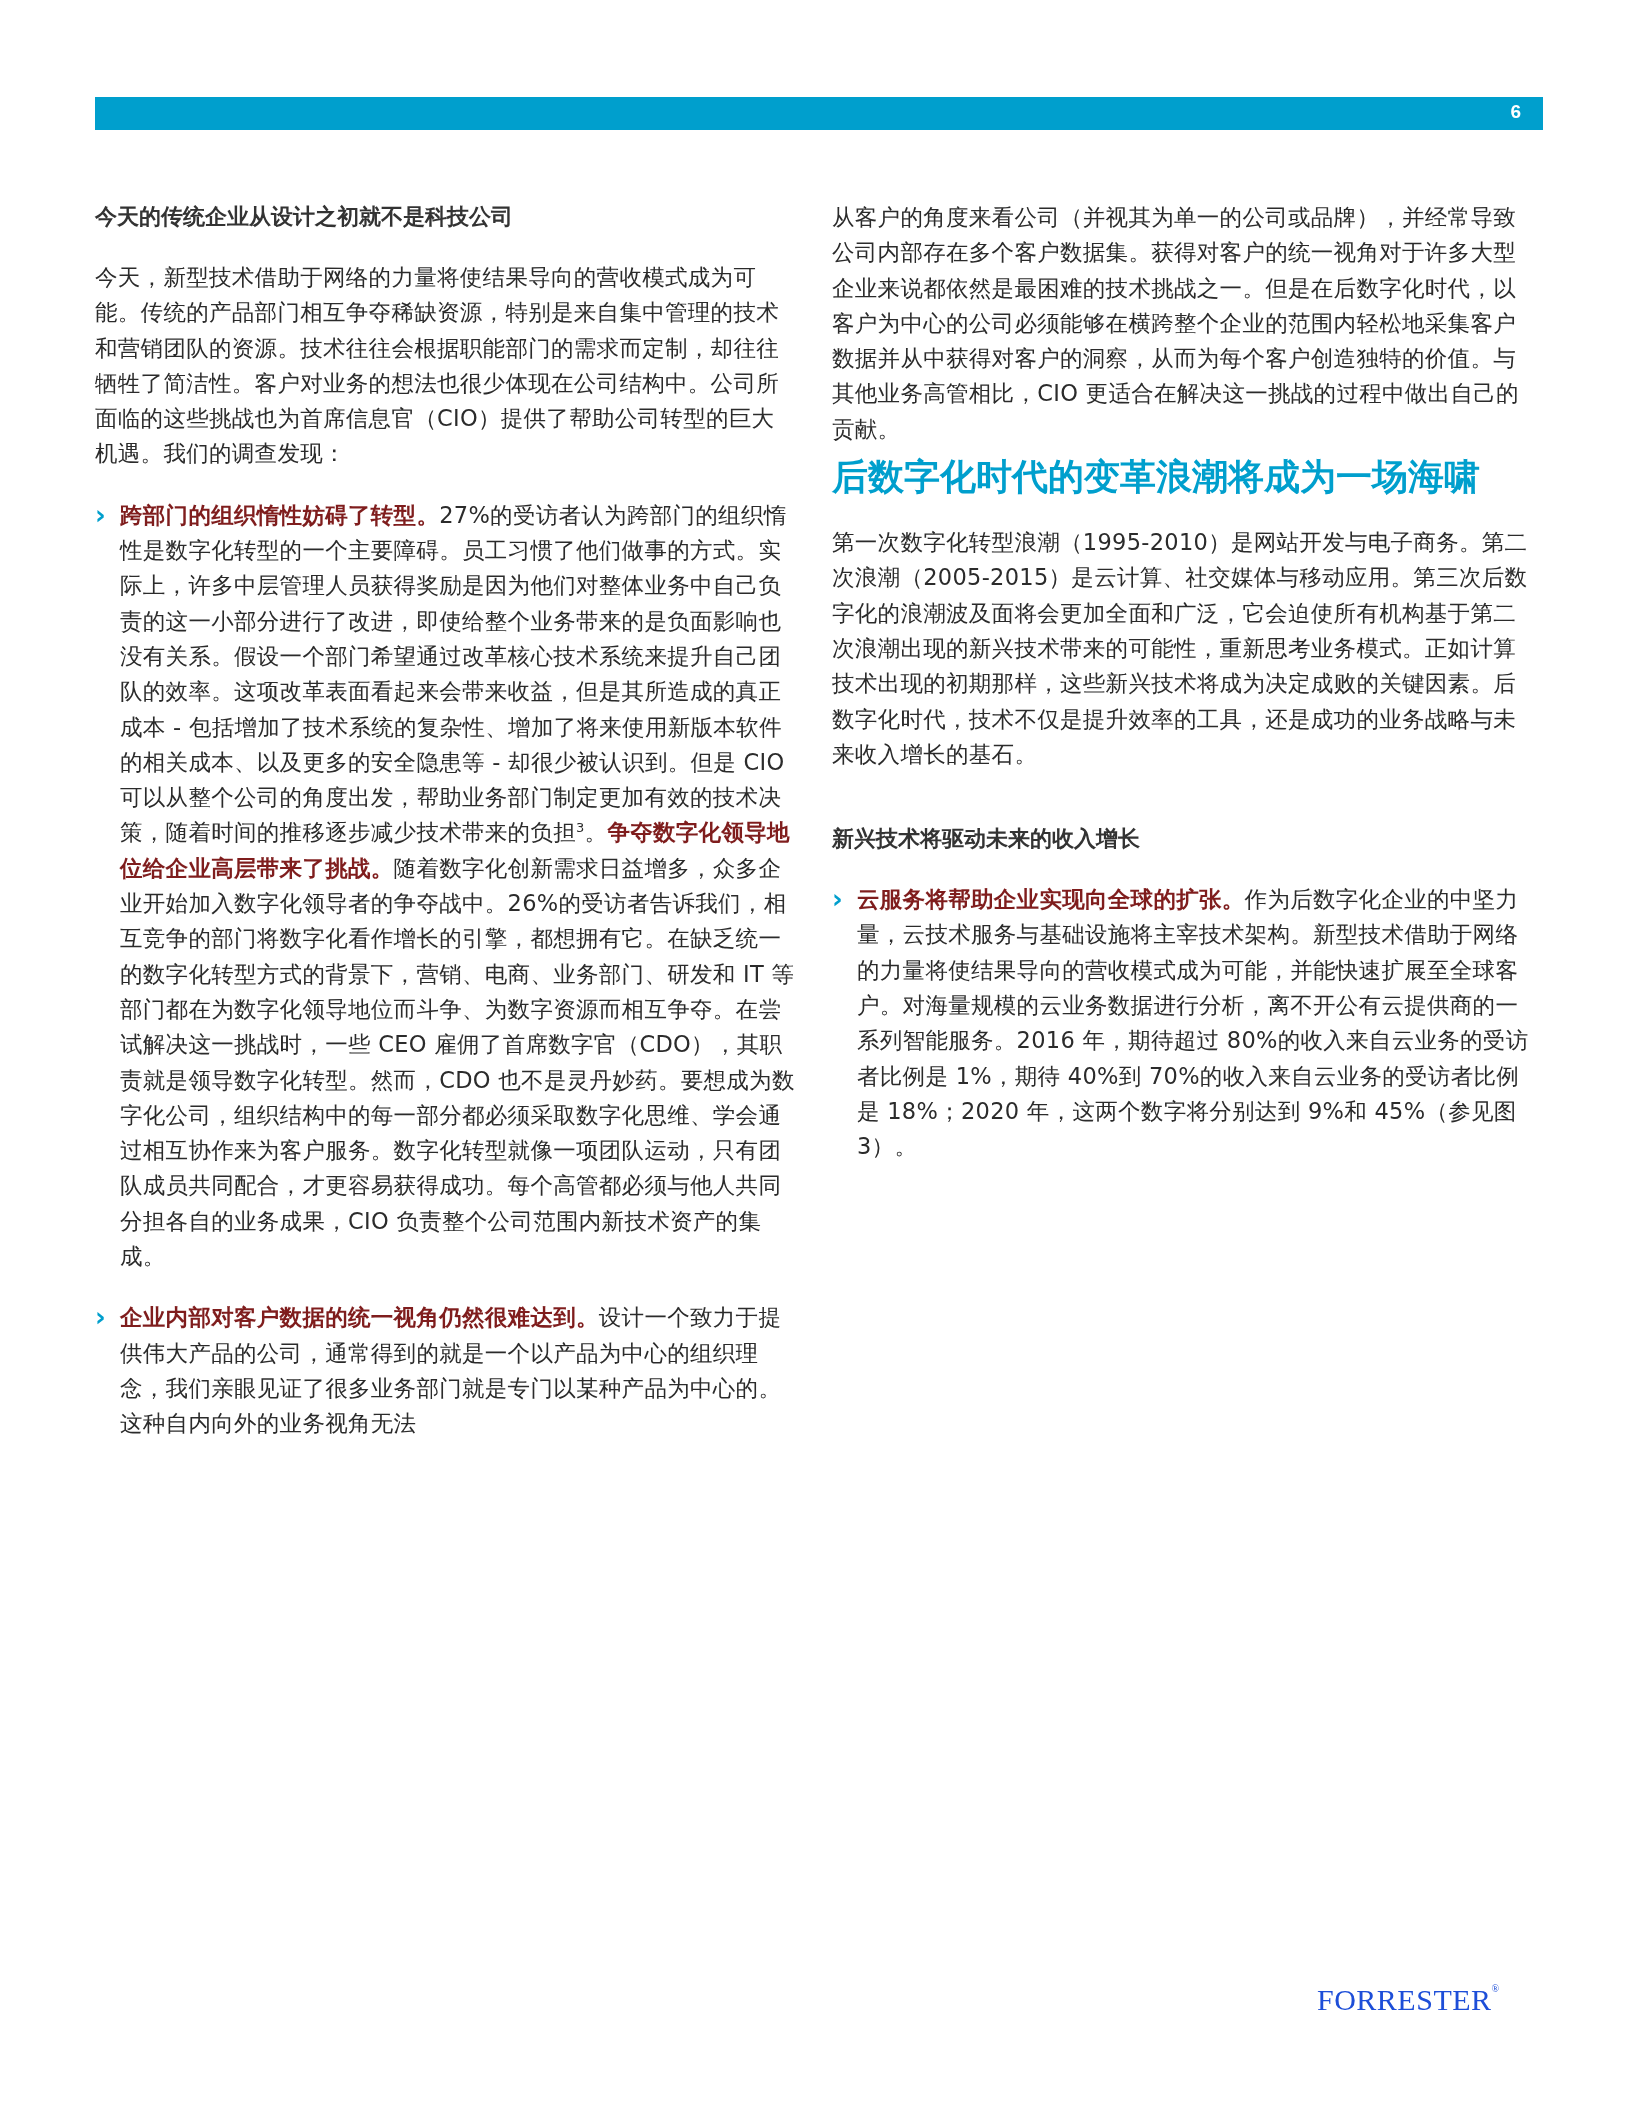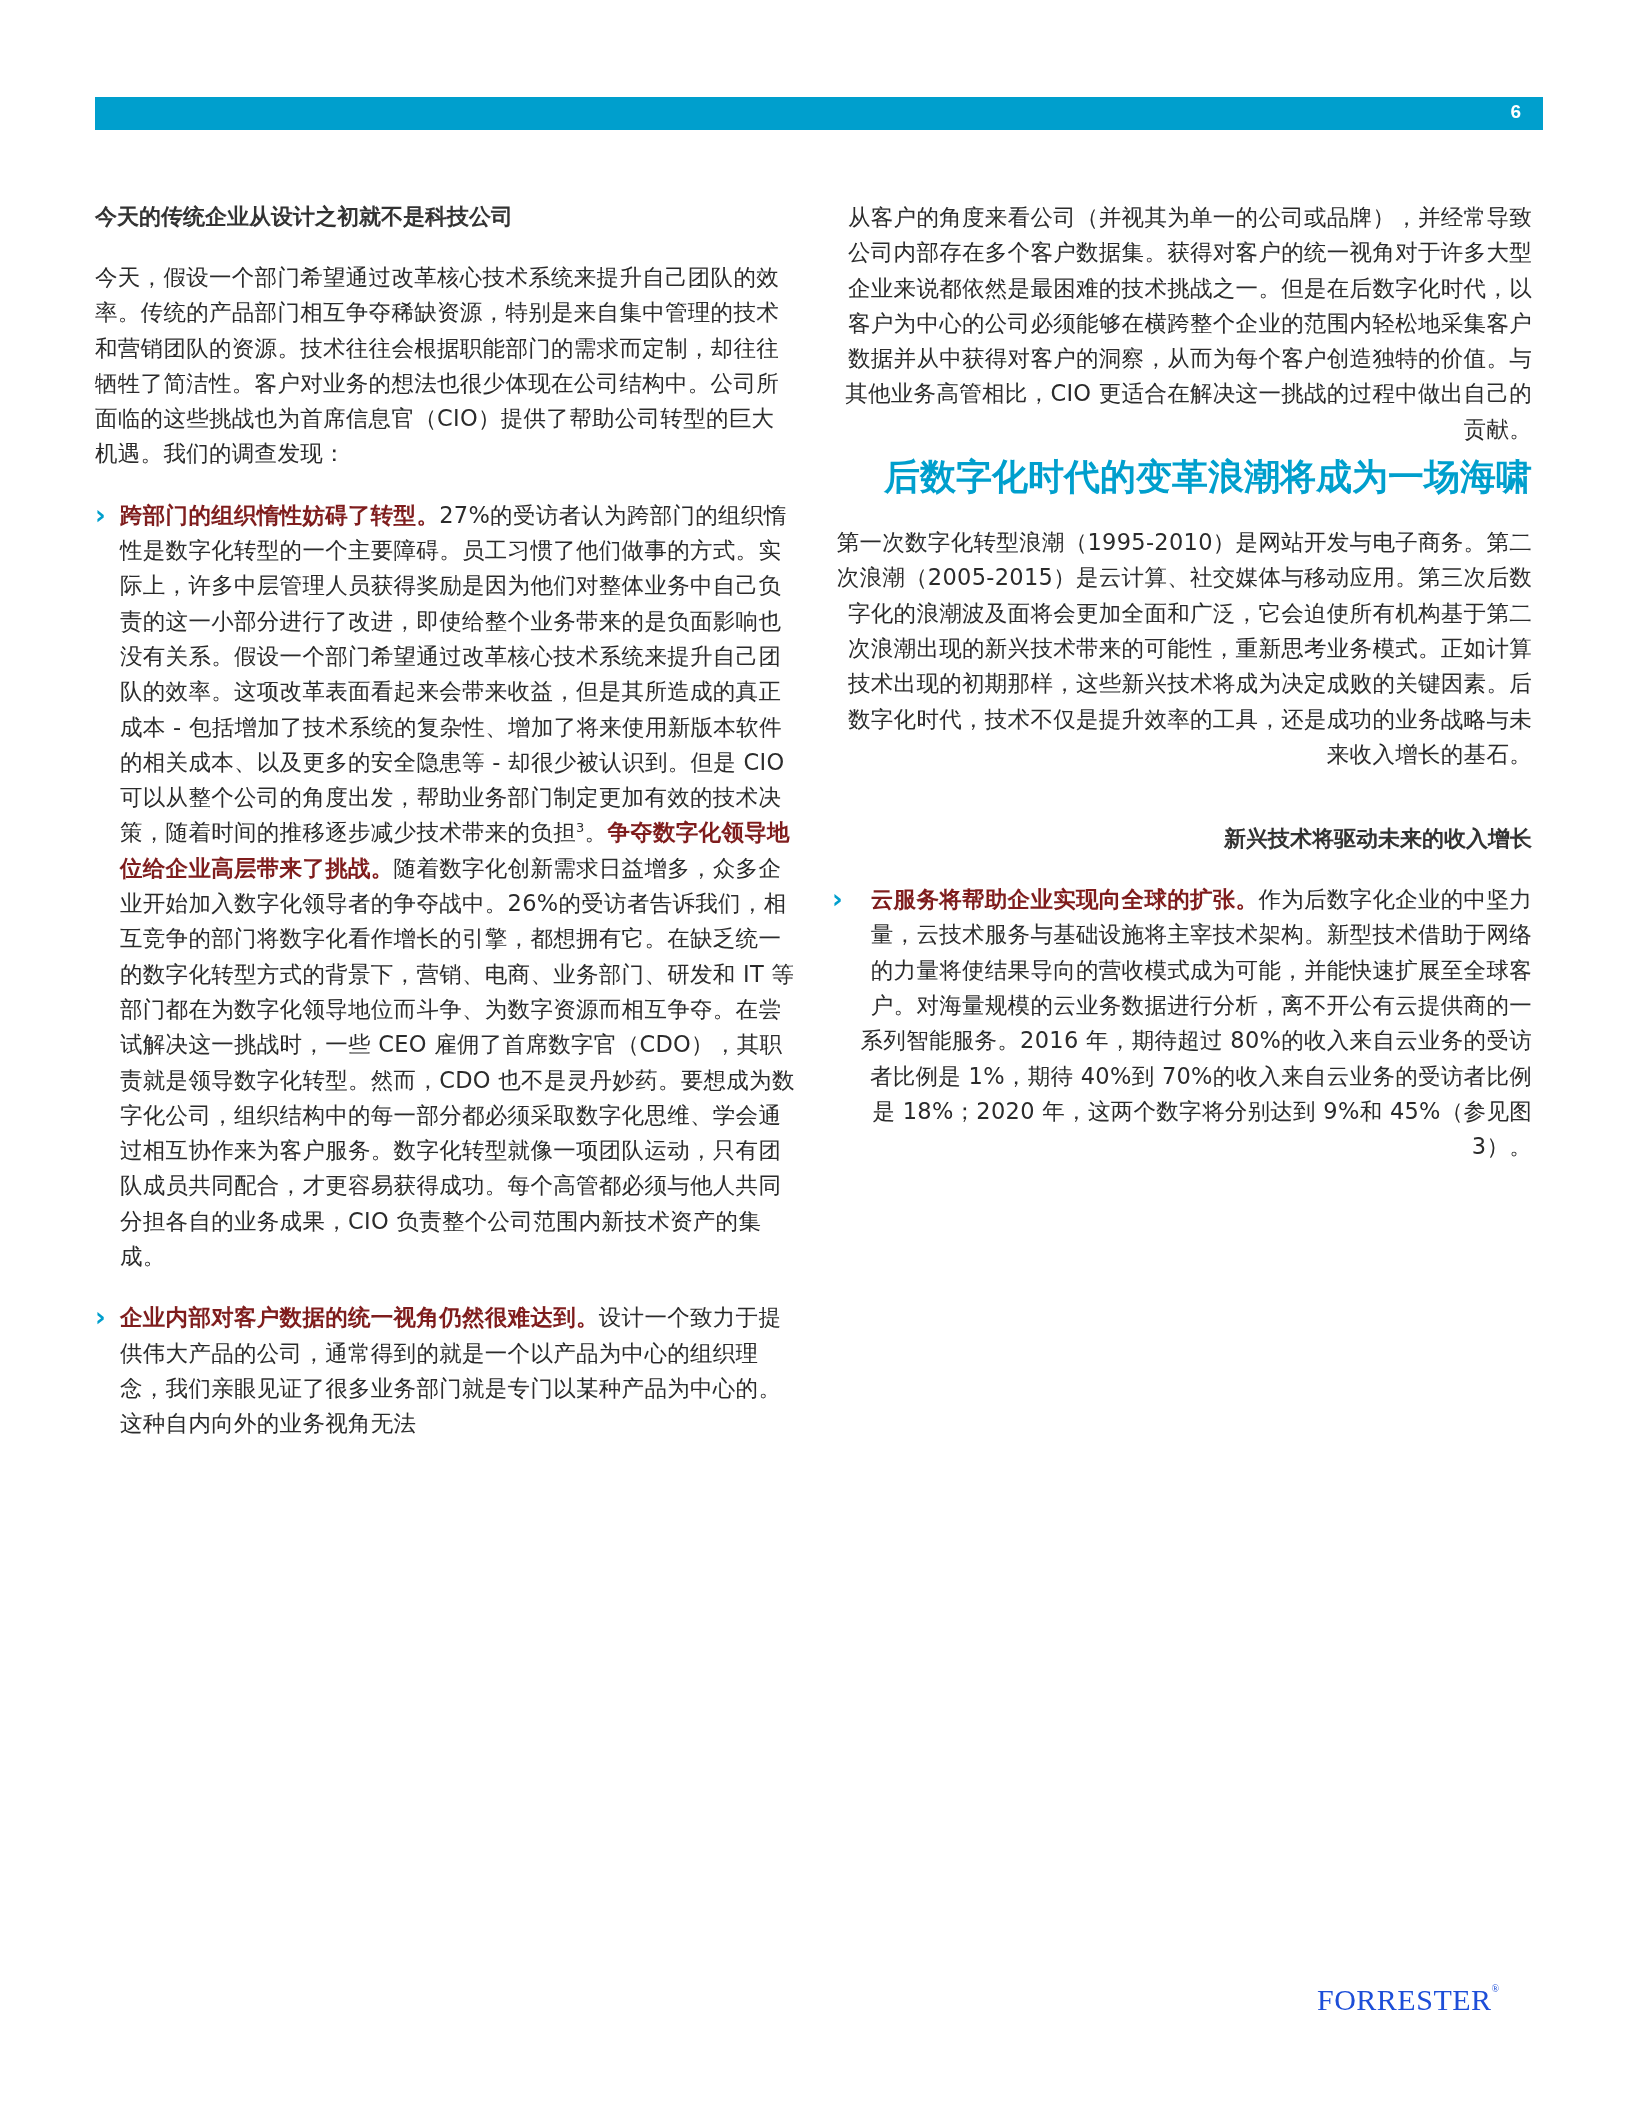--- a/index.html
+++ b/index.html
@@ -3,42 +3,42 @@
 <meta charset="utf-8">
 <style>
   html, body { margin:0; padding:0; background:#ffffff; }
   body { width:1631px; height:2111px; position:relative; overflow:hidden;
          font-family:"DejaVu Sans", "Liberation Sans", sans-serif; color:#2b2b2b; }
   .header-bar { position:absolute; left:95px; top:97px; width:1448px; height:33px; background:#009fcd; }
   .page-number { position:absolute; right:22px; top:4px; color:#ffffff; font-weight:bold; font-size:19px;
                  font-family:"Liberation Sans", sans-serif; }
   .col { position:absolute; top:200px; }
   .col-left { left:95px; width:700px; }
-  .col-right { left:832px; width:700px; top:200px;text-align:right; }
+  .col-right { left:832px; width:700px; top:200px; }
   .h3 { font-weight:bold; font-size:22px; color:#333; margin:0 0 26px 0; line-height:34px; }
   .p { font-size:22.5px; line-height:35.3px; margin:0; letter-spacing:0.3px; }
   .bullet { position:relative; padding-left:25px; margin-top:26px; }
   .bullet .chev { position:absolute; left:0; top:0; color:#009fcd; font-weight:bold; font-size:26px; line-height:35px; }
   .b { font-weight:bold; color:#7f1d1d; }
   .h2 { color:#009fcd; font-size:36px; line-height:52px; margin:4px 0 22px 0; font-weight:bold; }
   sup { font-size:13px; line-height:0; }
   .logo { position:absolute; left:1317px; top:1983px; color:#1d4ed8; font-family:"Liberation Serif", "DejaVu Serif", serif;
           font-size:30px; letter-spacing:0.5px; }
   .logo .reg { font-size:10px; vertical-align:top; }
 </style>
 </head>
 <body>
 
 <div class="header-bar">
   <span class="page-number">6</span>
 </div>
 
 <div class="col col-left">
   <div class="h3">今天的传统企业从设计之初就不是科技公司</div>
-  <p class="p">今天，假设一个部门希望通过改革核心技术系统来提升自己团队的效率。传统的产品部门相互争夺稀缺资源，特别是来自集中管理的技术和营销团队的资源。技术往往会根据职能部门的需求而定制，却往往牺牲了简洁性。客户对业务的想法也很少体现在公司结构中。公司所面临的这些挑战也为首席信息官（CIO）提供了帮助公司转型的巨大机遇。我们的调查发现：</p>
+  <p class="p">今天，新型技术借助于网络的力量将使结果导向的营收模式成为可能。传统的产品部门相互争夺稀缺资源，特别是来自集中管理的技术和营销团队的资源。技术往往会根据职能部门的需求而定制，却往往牺牲了简洁性。客户对业务的想法也很少体现在公司结构中。公司所面临的这些挑战也为首席信息官（CIO）提供了帮助公司转型的巨大机遇。我们的调查发现：</p>
 
   <div class="bullet">
     <span class="chev">›</span>
     <p class="p"><span class="b">跨部门的组织惰性妨碍了转型。</span><span>27%的受访者认为跨部门的组织惰性是数字化转型的一个主要障碍。员工习惯了他们做事的方式。实际上，许多中层管理人员获得奖励是因为他们对整体业务中自己负责的这一小部分进行了改进，即使给整个业务带来的是负面影响也没有关系。假设一个部门希望通过改革核心技术系统来提升自己团队的效率。这项改革表面看起来会带来收益，但是其所造成的真正成本 - 包括增加了技术系统的复杂性、增加了将来使用新版本软件的相关成本、以及更多的安全隐患等 - 却很少被认识到。但是 CIO 可以从整个公司的角度出发，帮助业务部门制定更加有效的技术决策，随着时间的推移逐步减少技术带来的负担</span><sup>3</sup>。<span class="b">争夺数字化领导地位给企业高层带来了挑战。</span><span>随着数字化创新需求日益增多，众多企业开始加入数字化领导者的争夺战中。26%的受访者告诉我们，相互竞争的部门将数字化看作增长的引擎，都想拥有它。在缺乏统一的数字化转型方式的背景下，营销、电商、业务部门、研发和 IT 等部门都在为数字化领导地位而斗争、为数字资源而相互争夺。在尝试解决这一挑战时，一些 CEO 雇佣了首席数字官（CDO），其职责就是领导数字化转型。然而，CDO 也不是灵丹妙药。要想成为数字化公司，组织结构中的每一部分都必须采取数字化思维、学会通过相互协作来为客户服务。数字化转型就像一项团队运动，只有团队成员共同配合，才更容易获得成功。每个高管都必须与他人共同分担各自的业务成果，CIO 负责整个公司范围内新技术资产的集成。</span></p>
   </div>
 
   <div class="bullet">
     <span class="chev">›</span>
     <p class="p"><span class="b">企业内部对客户数据的统一视角仍然很难达到。</span><span>设计一个致力于提供伟大产品的公司，通常得到的就是一个以产品为中心的组织理念，我们亲眼见证了很多业务部门就是专门以某种产品为中心的。这种自内向外的业务视角无法</span></p>
   </div>

